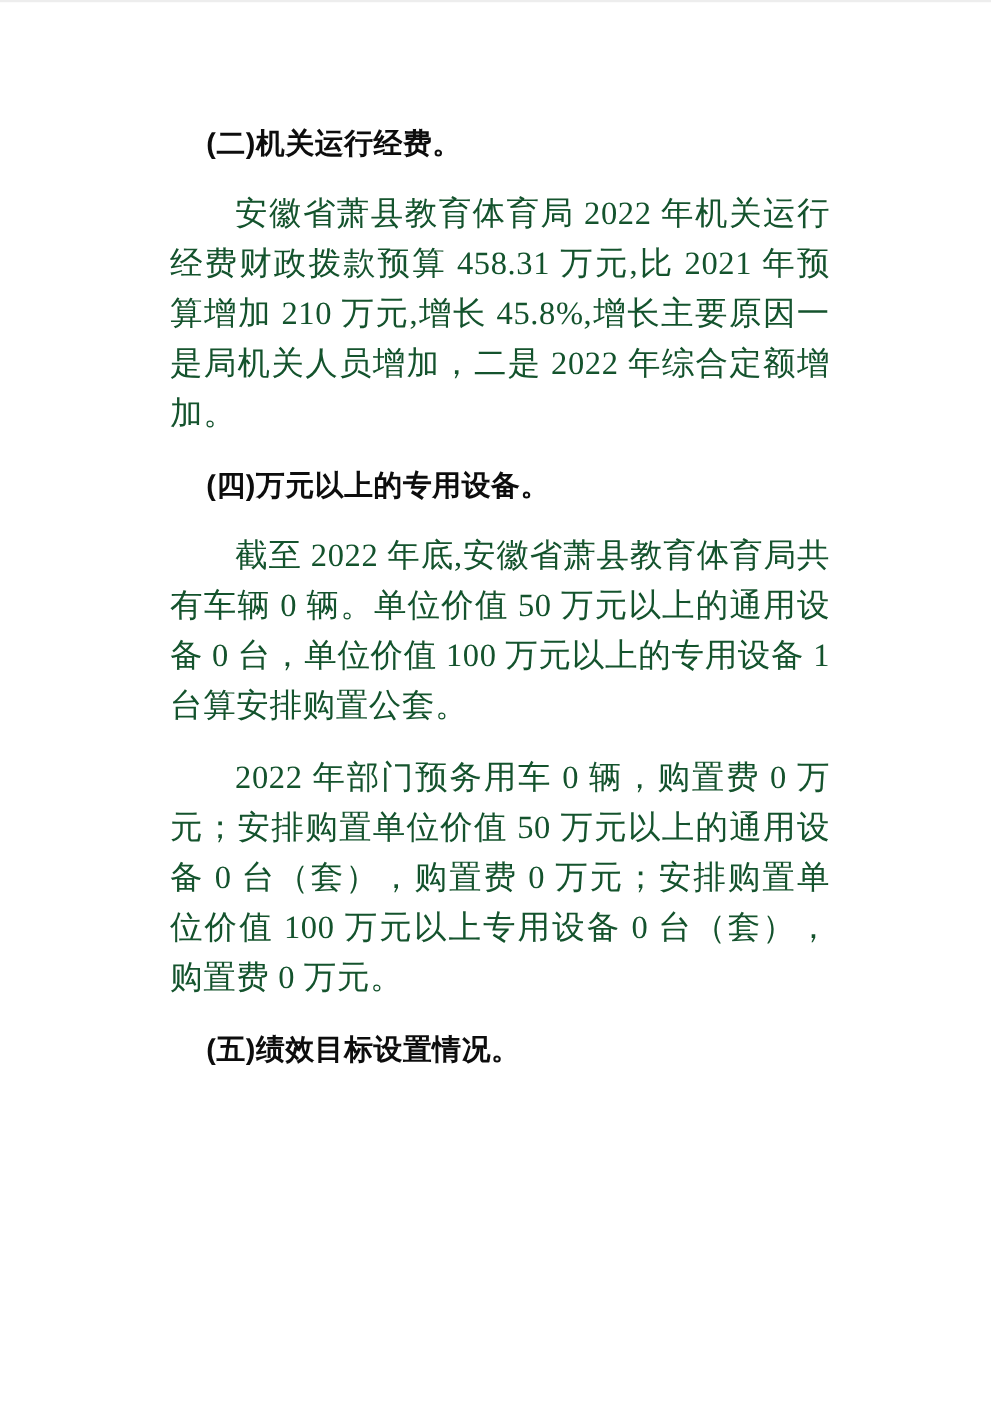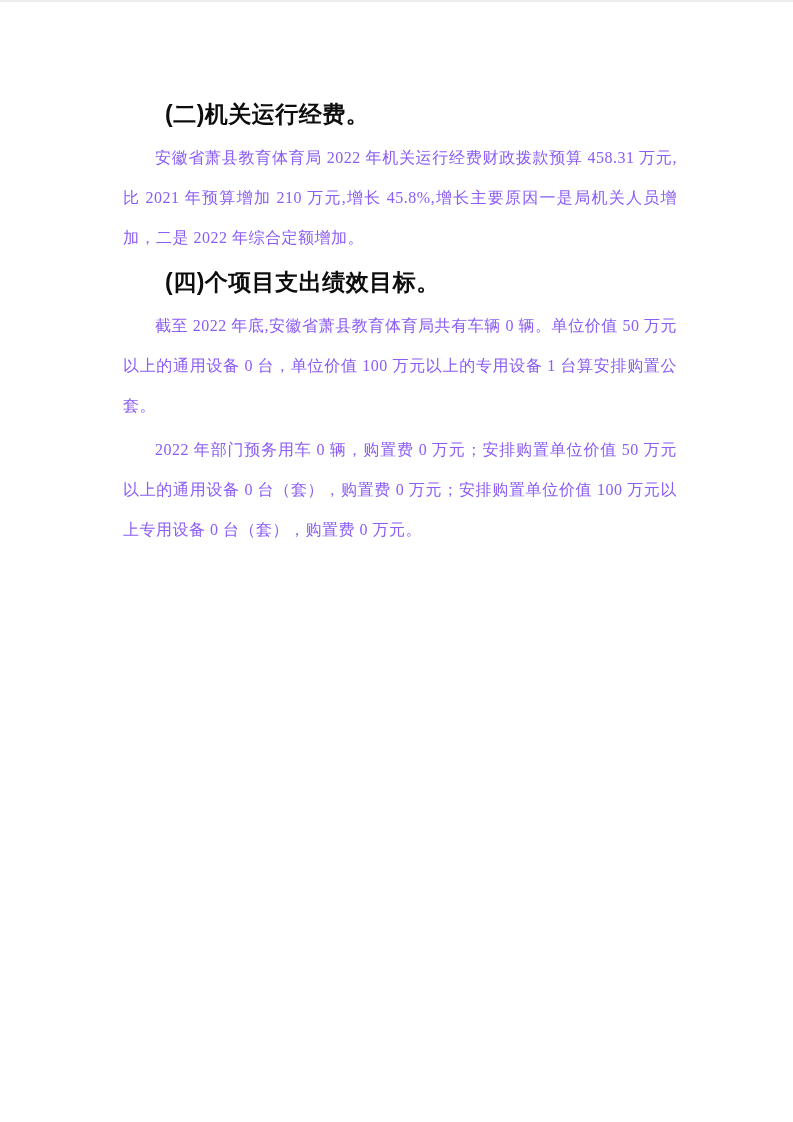--- a/index.html
+++ b/index.html
@@ -30,44 +30,45 @@
     margin: 0;
     font-family: "Liberation Sans", "DejaVu Sans", sans-serif;
     font-weight: 700;
     font-size: 23px;
     line-height: 40px;
     text-indent: 2em;
     letter-spacing: 0.5px;
     color: #0d0d0d;
   }
   .body-para {
-    margin: 4px;
-    font-size: 16px;
+    margin: 17px;
+    font-size: 26px;
     line-height: 40px;
     text-indent: 2em;
     text-align: justify;
     letter-spacing: 0.5px;
-    color: #8b5cf6;
+    color: #14532d;
   }
 </style>
 </head>
 <body>
 
 <div class="page-top-edge"></div>
 
 <div class="page">
 
   <section>
     <h3 class="sec-heading">(二)机关运行经费。</h3>
     <p class="body-para">安徽省萧县教育体育局 2022 年机关运行经费财政拨款预算 458.31 万元,比 2021 年预算增加 210 万元,增长 45.8%,增长主要原因一是局机关人员增加，二是 2022 年综合定额增加。</p>
   </section>
 
 
   <section>
-    <h3 class="sec-heading">(四)个项目支出绩效目标。</h3>
+    <h3 class="sec-heading">(四)万元以上的专用设备。</h3>
     <p class="body-para">截至 2022 年底,安徽省萧县教育体育局共有车辆 0 辆。单位价值 50 万元以上的通用设备 0 台，单位价值 100 万元以上的专用设备 1 台算安排购置公套。</p>
     <p class="body-para">2022 年部门预务用车 0 辆，购置费 0 万元；安排购置单位价值 50 万元以上的通用设备 0 台（套），购置费 0 万元；安排购置单位价值 100 万元以上专用设备 0 台（套），购置费 0 万元。</p>
   </section>
 
   <section>
+    <h3 class="sec-heading">(五)绩效目标设置情况。</h3>
   </section>
 
 </div>
 
 </body></html>

